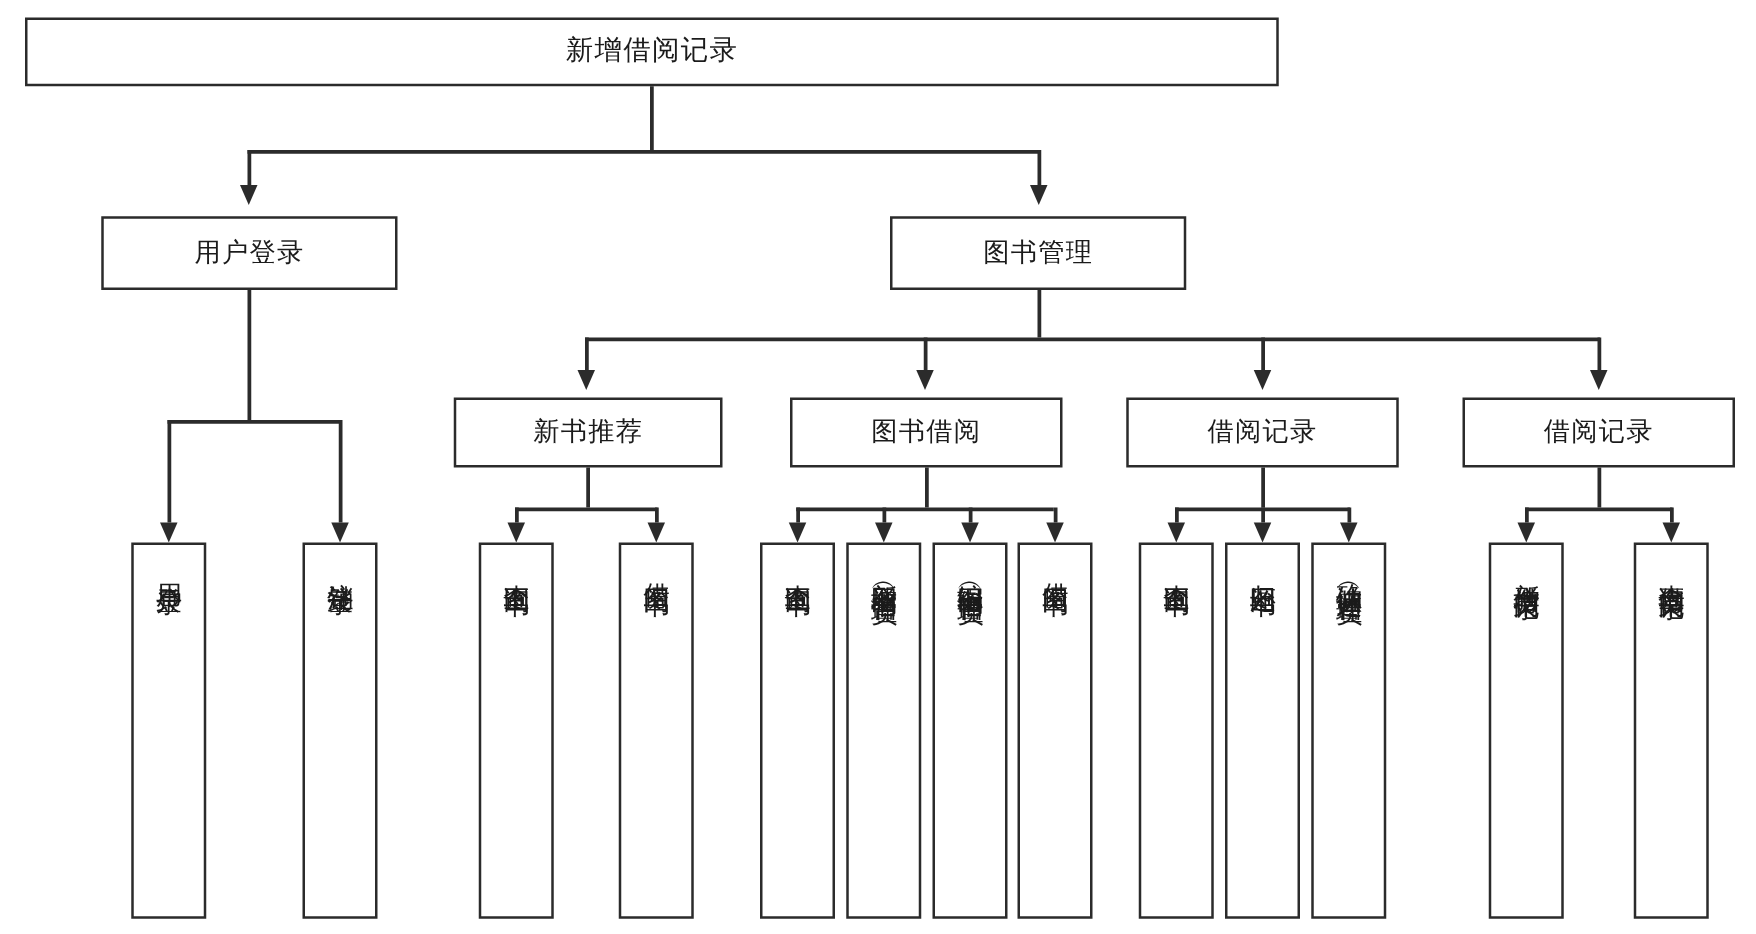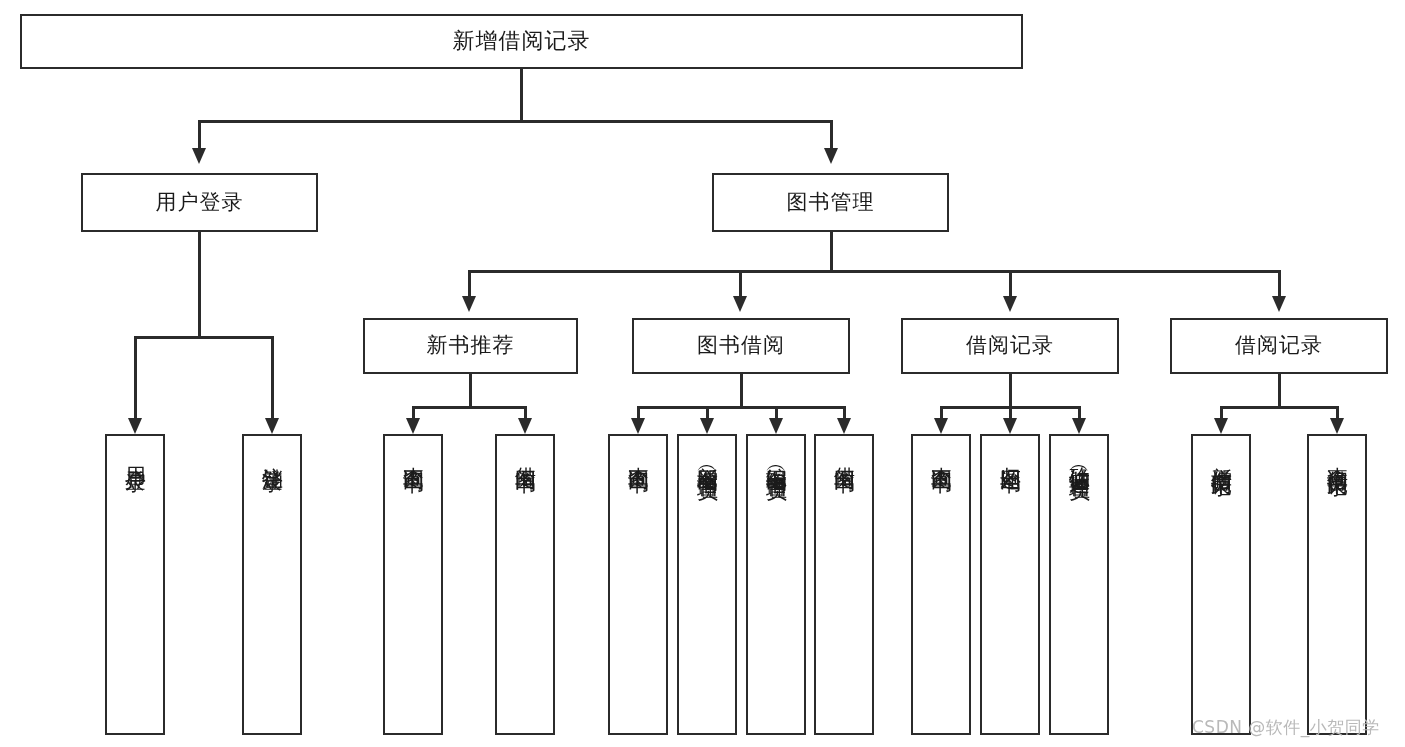--- a/index.html
+++ b/index.html
@@ -208,15 +208,14 @@
     <span class="label">确认归还（管理员）</span>
   </div>
 
   <div class="node v" style="left:1191px; top:434px; width:60px; height:301px;">
     <span class="label">新增借阅记录</span>
   </div>
   <div class="node v" style="left:1307px; top:434px; width:60px; height:301px;">
     <span class="label">查询借阅记录</span>
   </div>
 
-  <div id="watermark" style="left:1192px; top:716px;">CSDN @软件_小贺同学</div>
 
 </div>
 
 </body></html>

